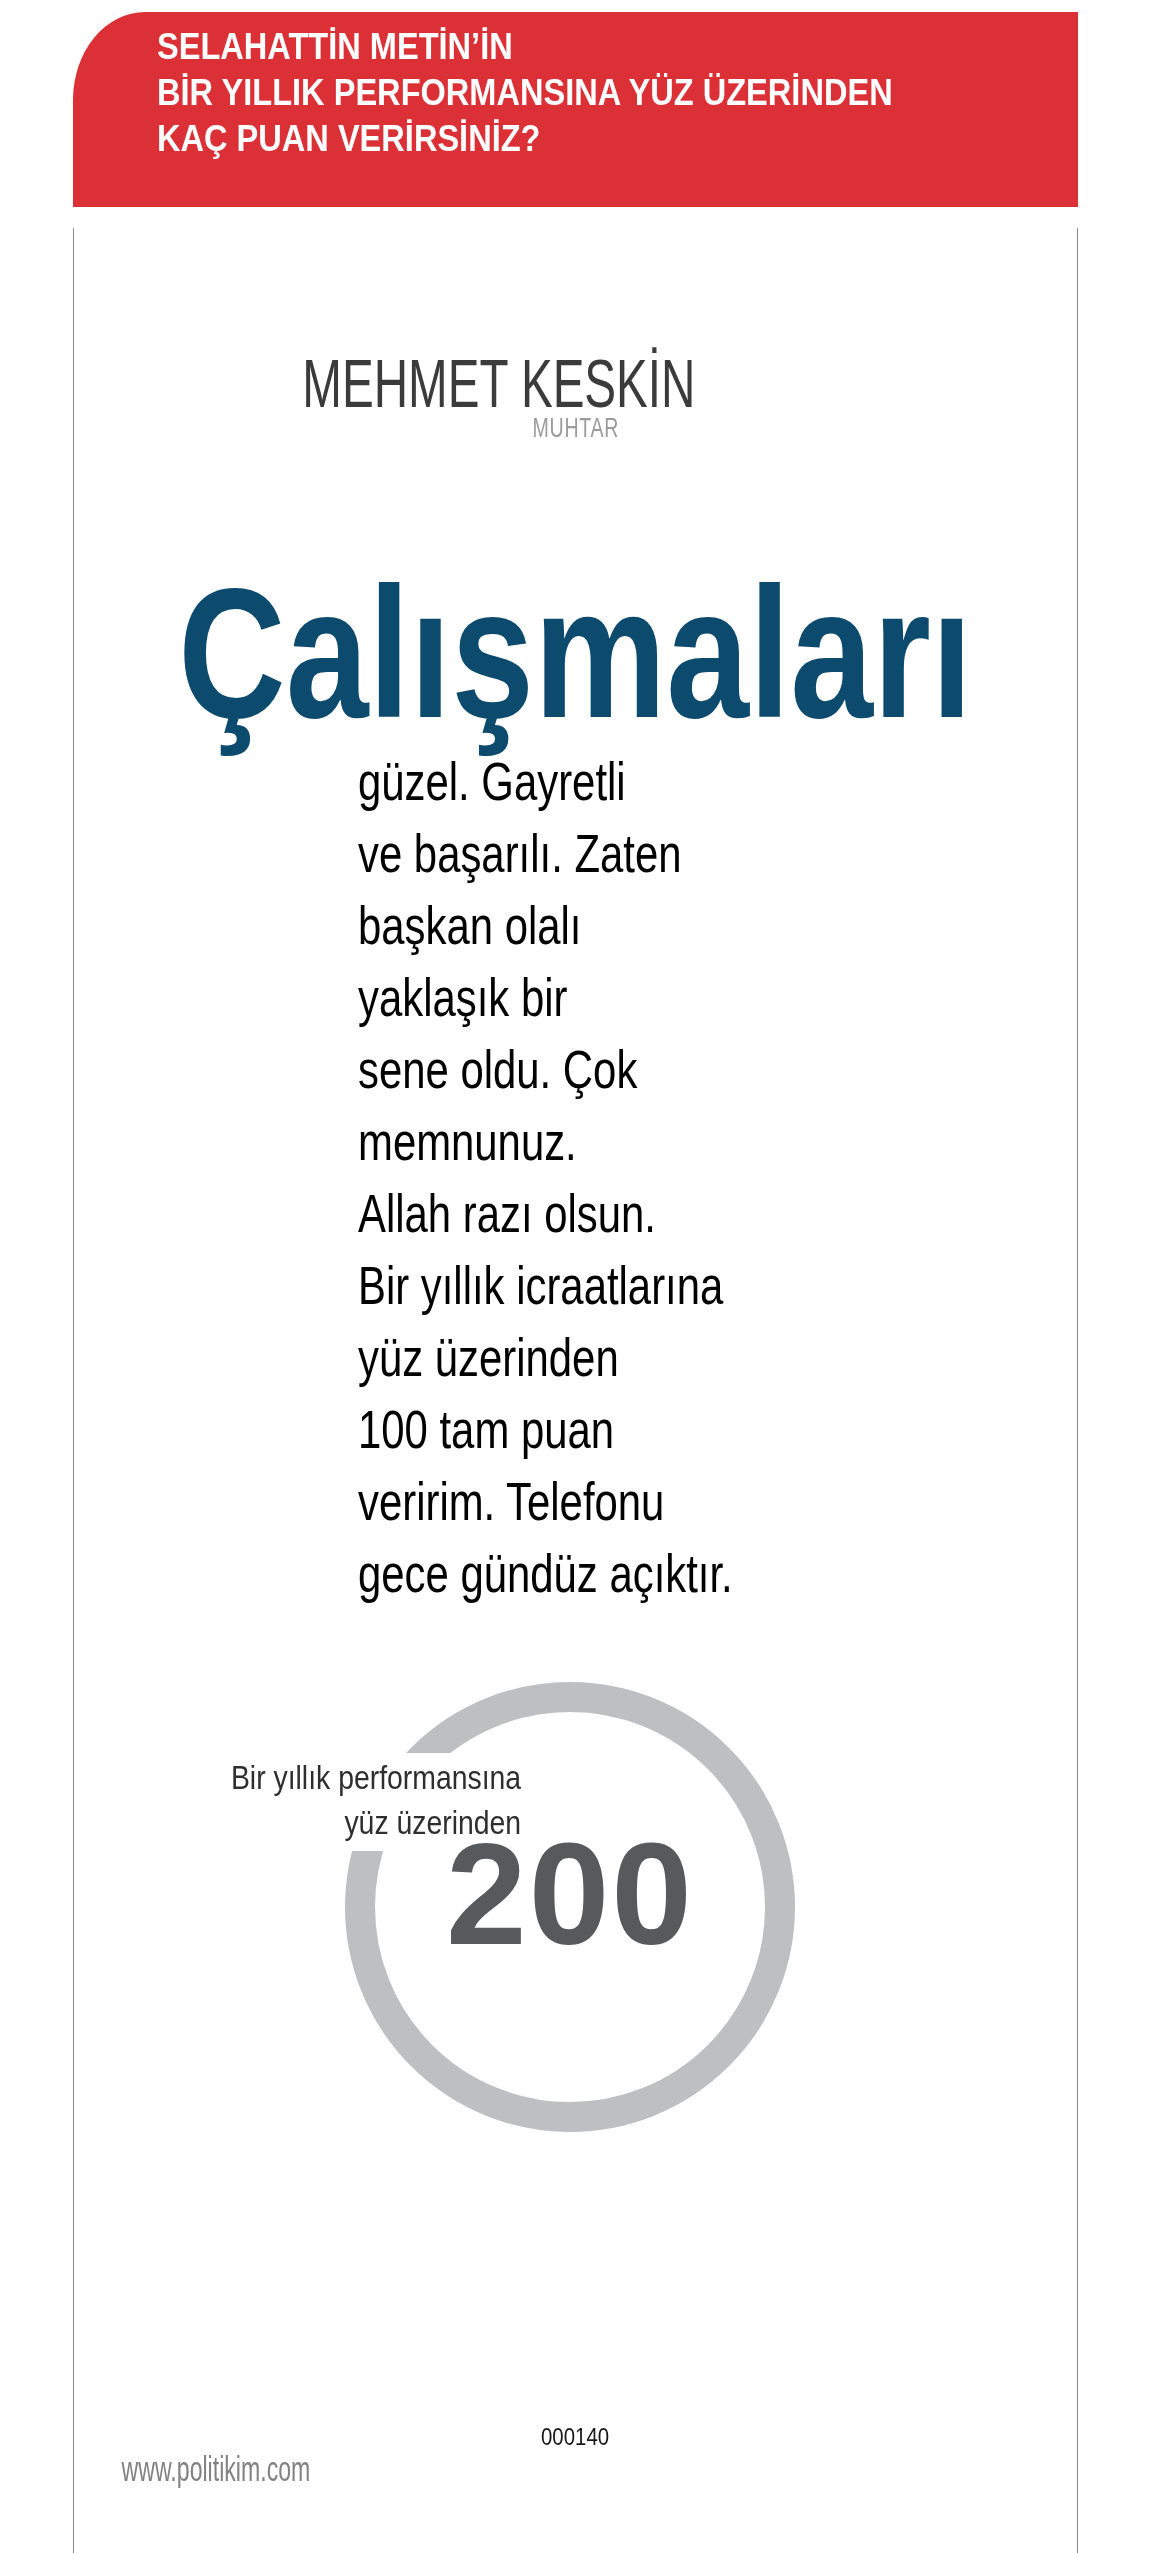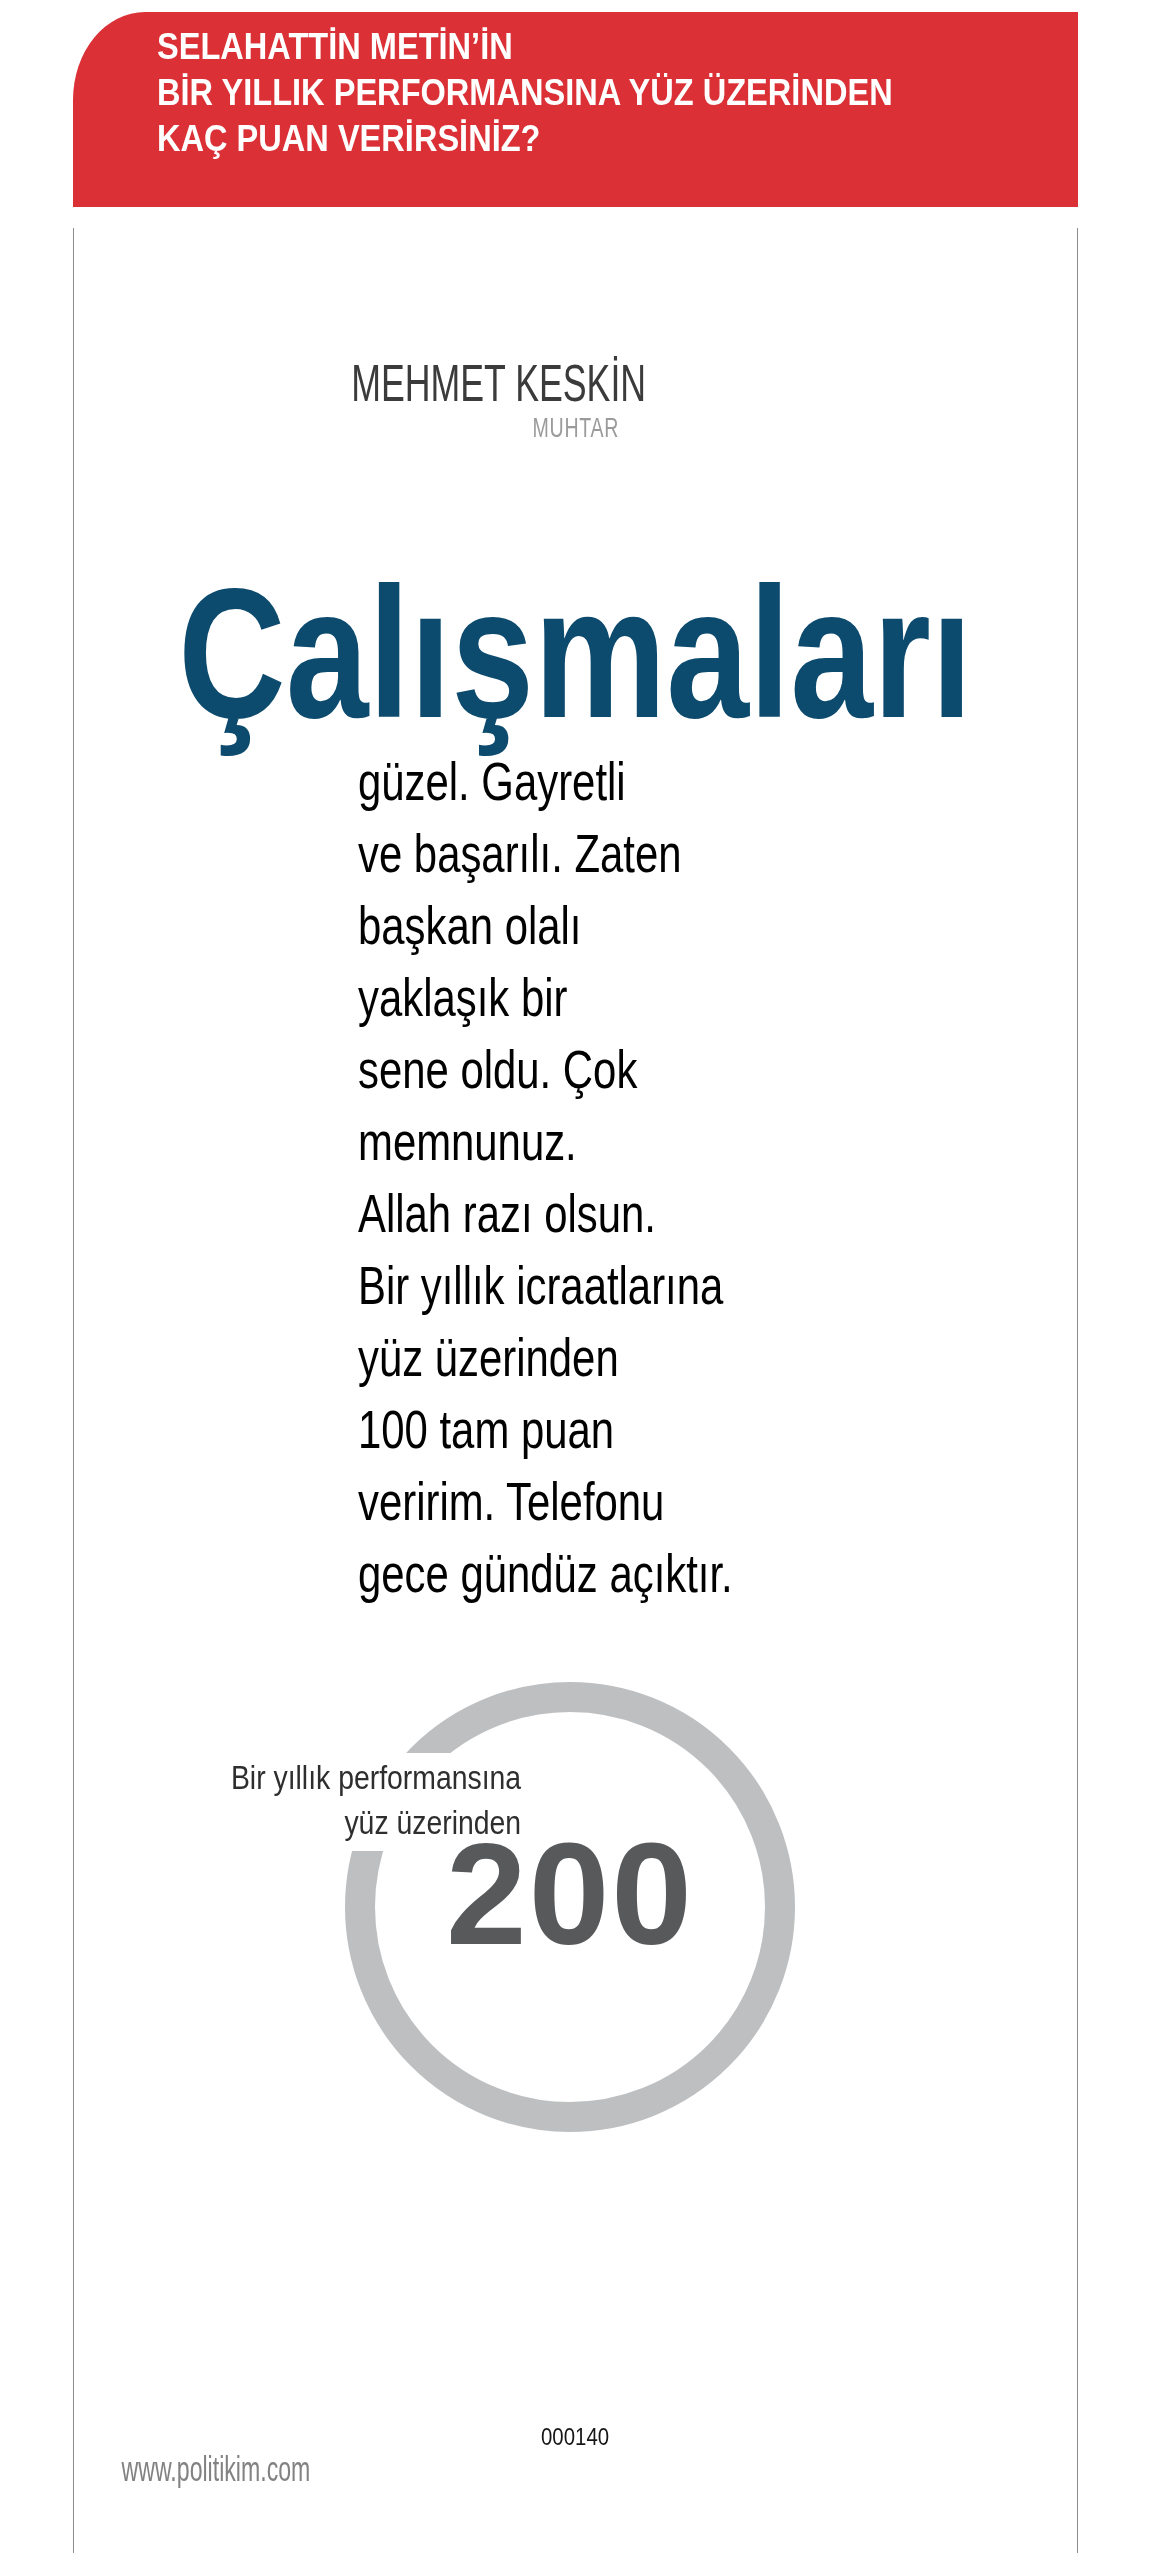--- a/index.html
+++ b/index.html
@@ -18,21 +18,21 @@
     background:#da3036;border-top-left-radius:72px 88px;
     box-sizing:border-box;padding:12px 0 0 84px;
   }
   .banner-text{
     font-weight:bold;font-size:37px;line-height:46px;color:#ffffff;
     transform:scaleX(0.88);transform-origin:0 0;white-space:nowrap;
   }
   
   .person-name{
     position:absolute;left:73px;top:358px;width:851px;text-align:center;
-    font-size:51px;line-height:51px;font-weight:300;color:#3b3b3b;white-space:nowrap;
+    font-size:68px;line-height:51px;font-weight:300;color:#3b3b3b;white-space:nowrap;
   }
   .person-name>span{display:inline-block;transform:scaleX(0.7);}
   .person-title{
     position:absolute;left:73px;top:414px;width:1005px;text-align:center;
     font-size:28px;line-height:28px;color:#9b9b9b;letter-spacing:1px;white-space:nowrap;
   }
   .person-title>span{display:inline-block;transform:scaleX(0.7);}
   
   .headline{
     position:absolute;left:73px;top:560px;width:1005px;text-align:center;

